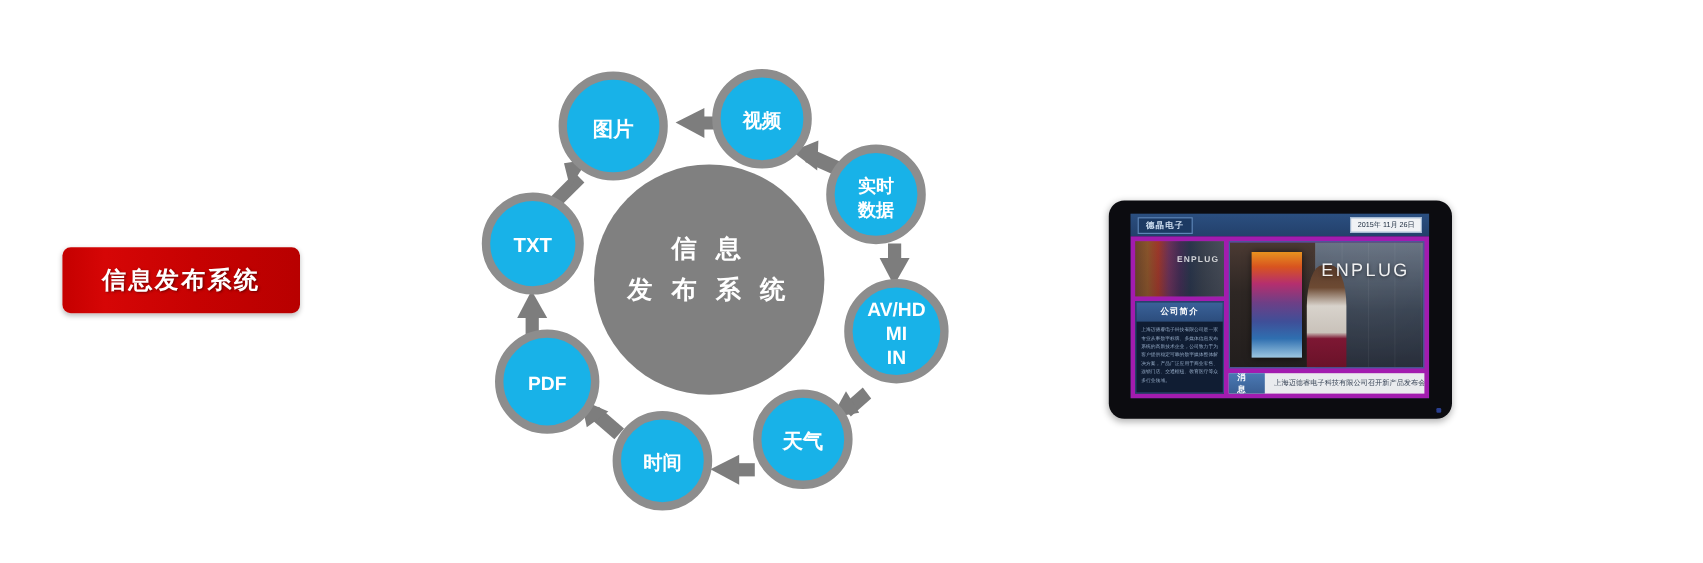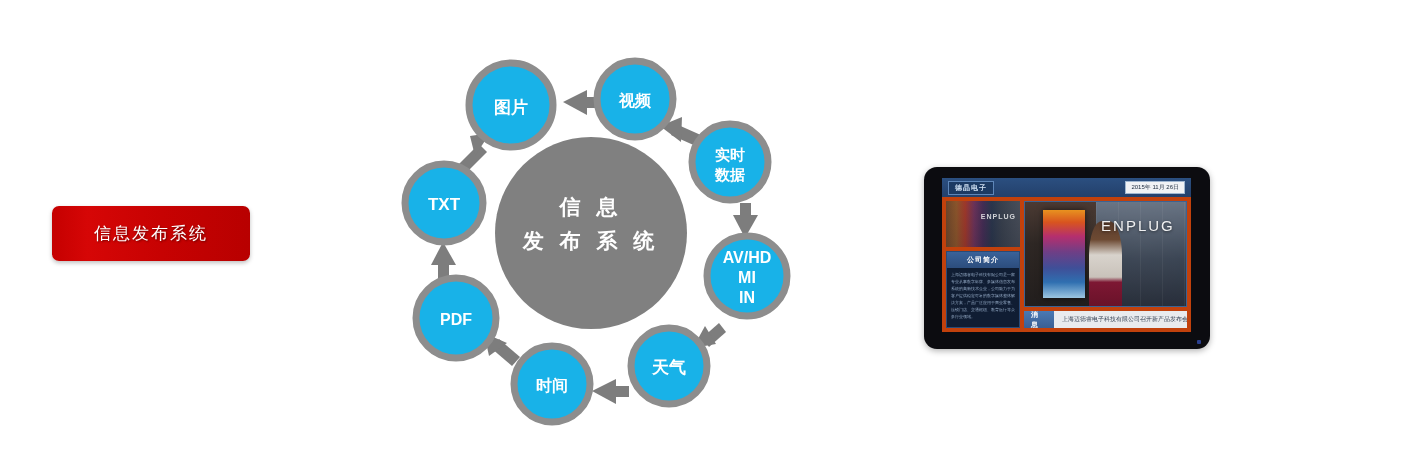--- a/index.html
+++ b/index.html
@@ -24,22 +24,22 @@
     height: 55px;
     border-radius: 7px;
     background: linear-gradient(90deg, #c50000 0%, #d60606 18%, #c70202 55%, #b80000 100%);
     box-shadow: 0 2px 4px rgba(0,0,0,0.25);
     display: flex;
     align-items: center;
     justify-content: center;
   }
   #red-label .red-text {
     color: #ffffff;
-    font-size: 17px;
-    font-weight: normal;
+    font-size: 20px;
+    font-weight: bold;
     letter-spacing: 2px;
     text-shadow: 1px 1px 2px rgba(0,0,0,0.45);
     white-space: nowrap;
   }
 
   
   #cycle-diagram {
     position: absolute;
     left: 378px;
     top: 18px;
@@ -131,21 +131,21 @@
     font-size: 6px;
     padding: 1px 5px;
     white-space: nowrap;
   }
 
   #screen-body {
     flex: 1 1 auto;
     display: flex;
     padding: 4px;
     gap: 4px;
-    background: #c2410c;
+    background: #a21caf;
     min-height: 0;
   }
   #screen-left-col {
     width: 74px;
     display: flex;
     flex-direction: column;
     gap: 4px;
     flex: 0 0 auto;
   }
   #left-thumb {

